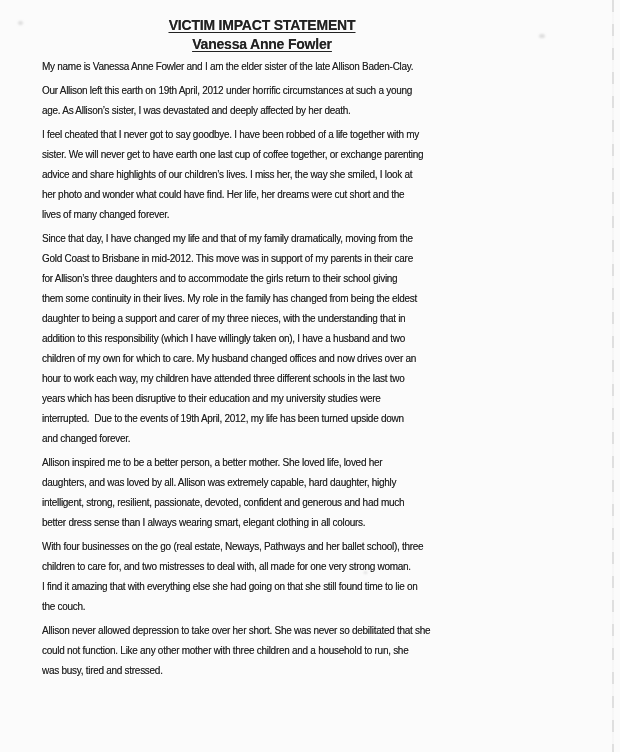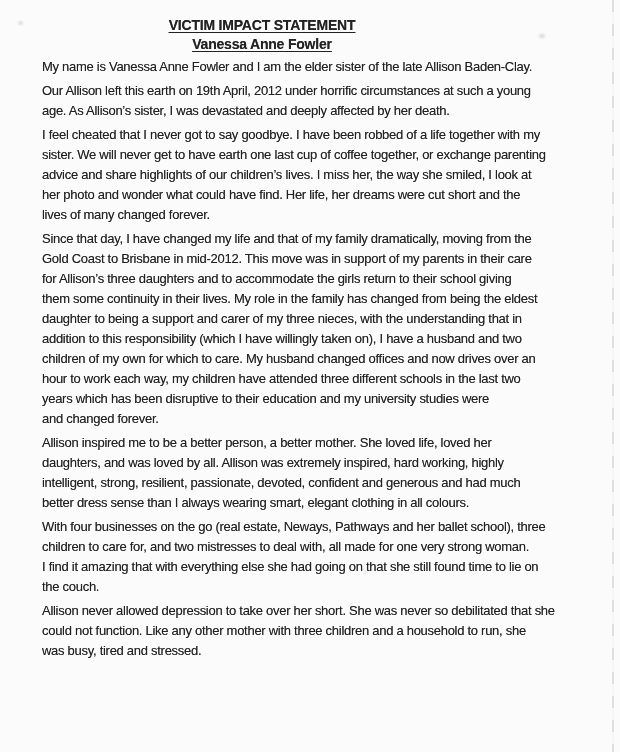--- a/index.html
+++ b/index.html
@@ -33,21 +33,21 @@
     letter-spacing: -0.2px;
     text-decoration: underline;
     text-underline-offset: 2px;
     text-shadow: 0 0 0.5px rgba(30,30,30,0.65);
     white-space: pre;
   }
   .doc-body { margin: 0; }
   .para { margin-top: 4px; }
   .doc-body > .para:first-child { margin-top: 3px; }
   .line {
-    font-size: 13px;
+    font-size: 10px;
     line-height: 20px;
     letter-spacing: -0.28px;
     white-space: pre;           
     text-shadow: 0 0 0.5px rgba(40,40,40,0.55);
   }
   
   .edge-line {
     position: absolute;
     top: 0;
     bottom: 0;
@@ -96,25 +96,26 @@
       <div class="para">
         <div class="line">Since that day, I have changed my life and that of my family dramatically, moving from the</div>
         <div class="line">Gold Coast to Brisbane in mid-2012. This move was in support of my parents in their care</div>
         <div class="line">for Allison’s three daughters and to accommodate the girls return to their school giving</div>
         <div class="line">them some continuity in their lives. My role in the family has changed from being the eldest</div>
         <div class="line">daughter to being a support and carer of my three nieces, with the understanding that in</div>
         <div class="line">addition to this responsibility (which I have willingly taken on), I have a husband and two</div>
         <div class="line">children of my own for which to care. My husband changed offices and now drives over an</div>
         <div class="line">hour to work each way, my children have attended three different schools in the last two</div>
         <div class="line">years which has been disruptive to their education and my university studies were</div>
+        <div class="line">interrupted.  Due to the events of 19th April, 2012, my life has been turned upside down</div>
         <div class="line">and changed forever.</div>
       </div>
       <div class="para">
         <div class="line">Allison inspired me to be a better person, a better mother. She loved life, loved her</div>
-        <div class="line">daughters, and was loved by all. Allison was extremely inspired, hard working, highly</div>
+        <div class="line">daughters, and was loved by all. Allison was extremely capable, hard daughter, highly</div>
         <div class="line">intelligent, strong, resilient, passionate, devoted, confident and generous and had much</div>
         <div class="line">better dress sense than I always wearing smart, elegant clothing in all colours.</div>
       </div>
       <div class="para">
         <div class="line">With four businesses on the go (real estate, Neways, Pathways and her ballet school), three</div>
         <div class="line">children to care for, and two mistresses to deal with, all made for one very strong woman.</div>
         <div class="line">I find it amazing that with everything else she had going on that she still found time to lie on</div>
         <div class="line">the couch.</div>
       </div>
       <div class="para">

